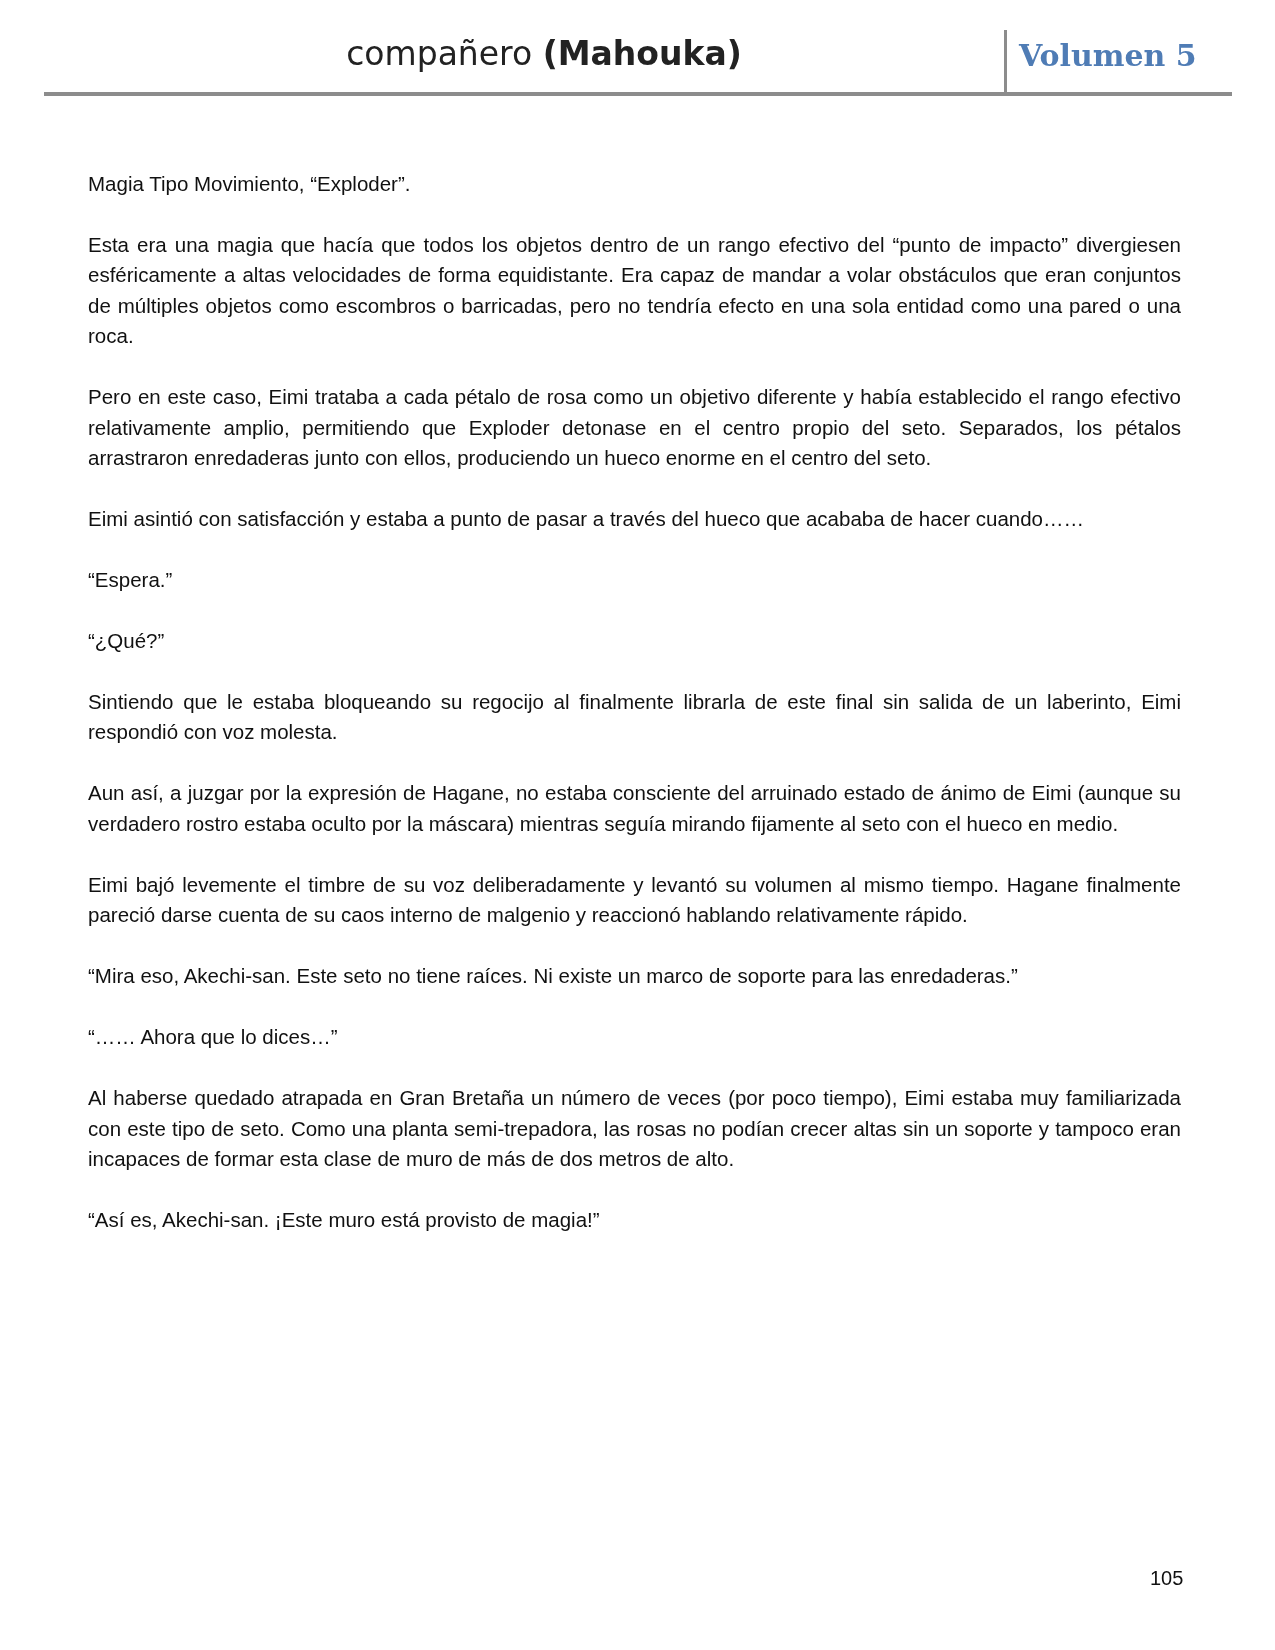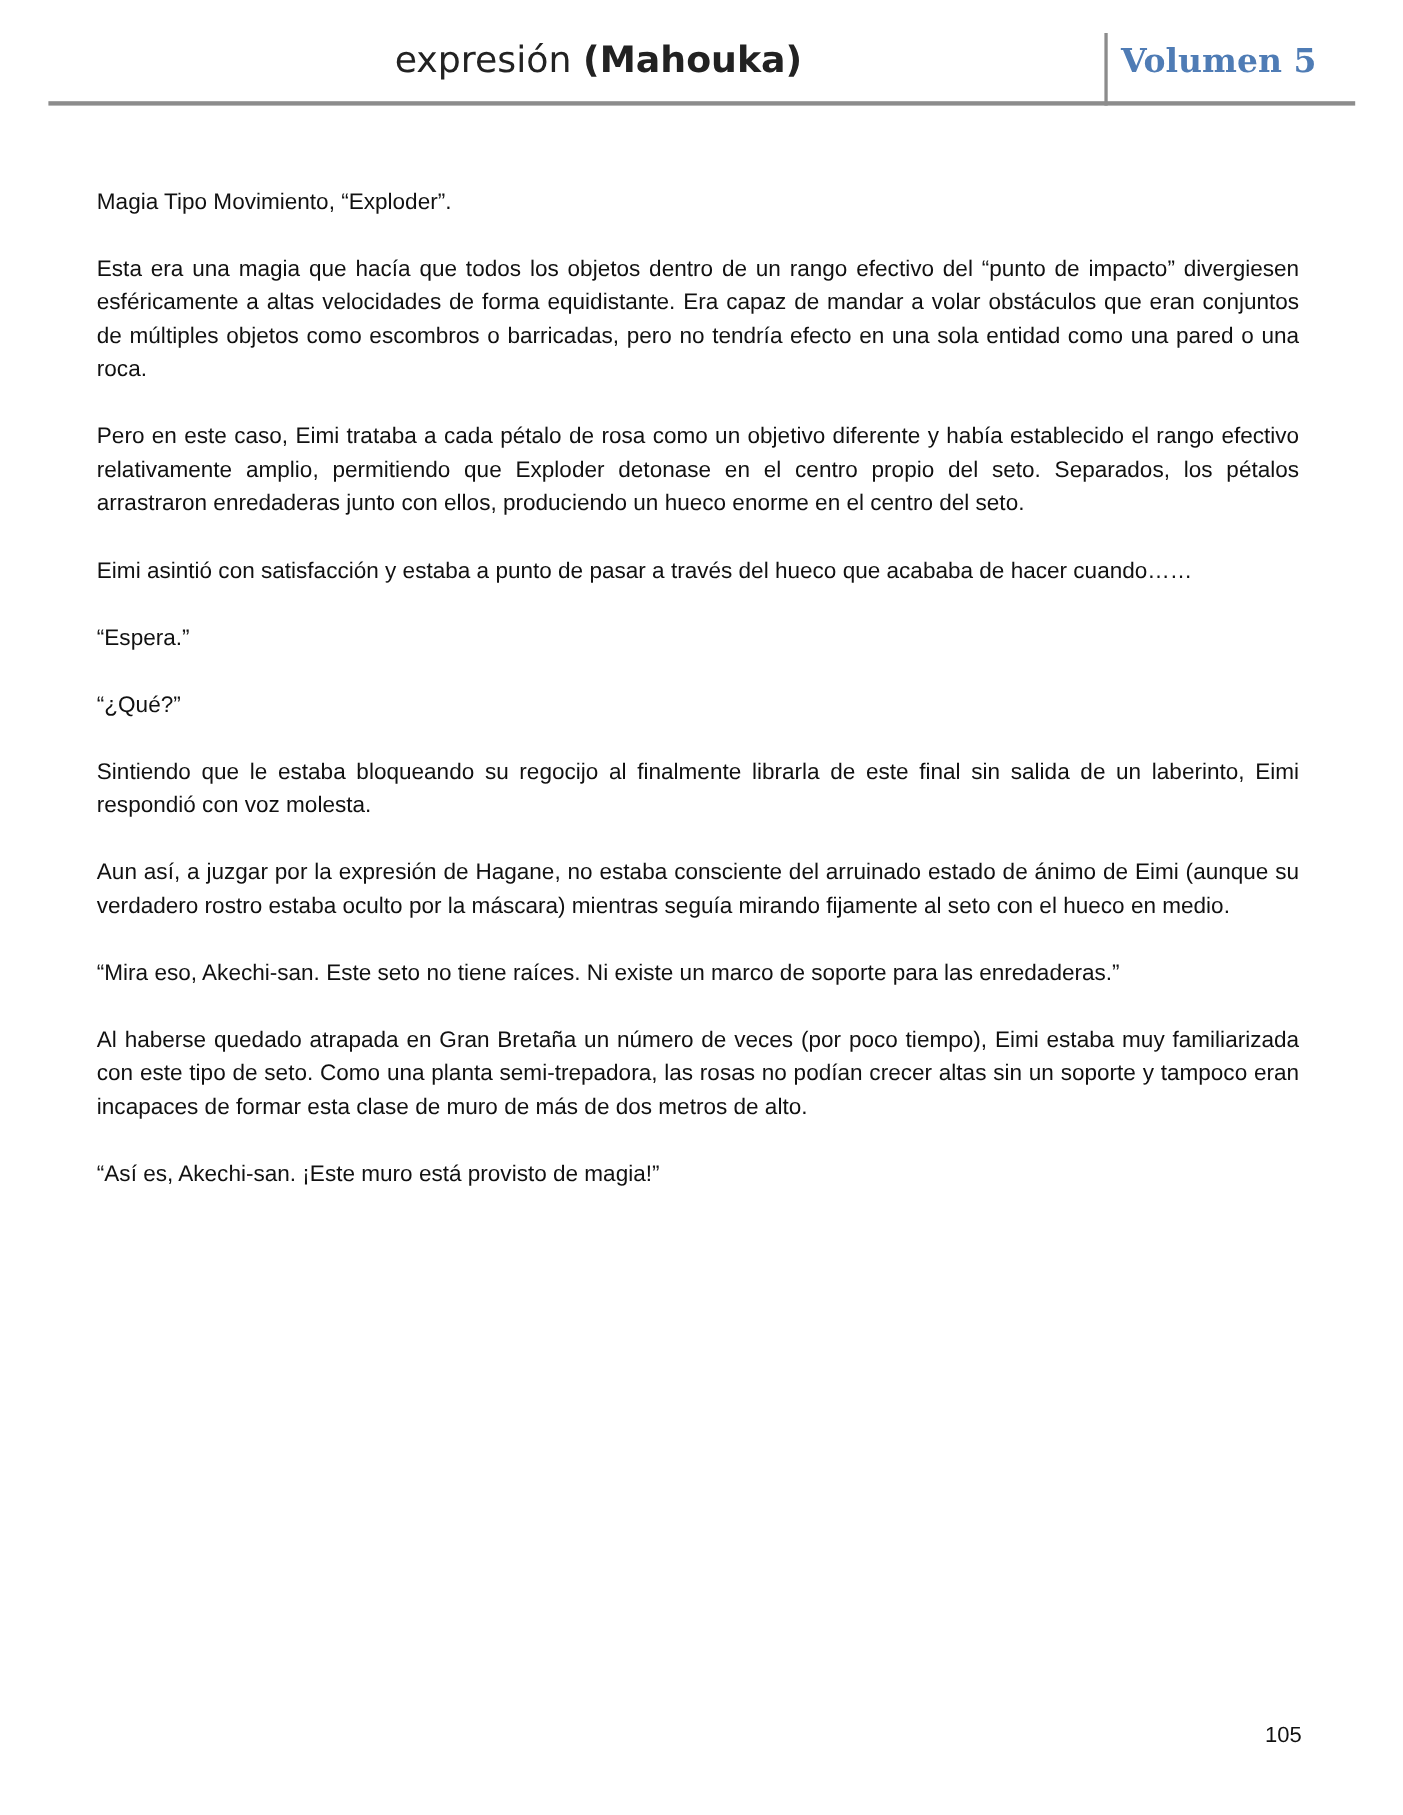--- a/index.html
+++ b/index.html
@@ -12,35 +12,37 @@
   .header-rule { position: absolute; left: 44px; top: 92px; width: 1188px; height: 4px; background: #8c8c8c; }
   .content { position: absolute; left: 88px; top: 150px; width: 1093px; font-family: "Liberation Sans", sans-serif; font-size: 20.5px; line-height: 30.4px; color: #111; margin-top: 19px; }
   .content p { margin: 0 0 30.6px 0; text-align: justify; }
   .page-number { position: absolute; left: 1150px; top: 1567px; font-size: 20px; color: #111; font-family: Liberation Sans, sans-serif; }
 </style>
 </head>
 <body>
 
 <div class="header">
   <div class="header-title">
-    <span>expresión</span>
+    <span>compañero</span>
     <b>(Mahouka)</b>
   </div>
   <div class="header-divider"></div>
   <div class="header-volume" style="color: rgb(79, 124, 181);">Volumen 5</div>
 </div>
 <div class="header-rule"></div>
 
 <div class="content">
   <p>Magia Tipo Movimiento, “Exploder”.</p>
   <p>Esta era una magia que hacía que todos los objetos dentro de un rango efectivo del “punto de impacto” divergiesen esféricamente a altas velocidades de forma equidistante. Era capaz de mandar a volar obstáculos que eran conjuntos de múltiples objetos como escombros o barricadas, pero no tendría efecto en una sola entidad como una pared o una roca.</p>
   <p>Pero en este caso, Eimi trataba a cada pétalo de rosa como un objetivo diferente y había establecido el rango efectivo relativamente amplio, permitiendo que Exploder detonase en el centro propio del seto. Separados, los pétalos arrastraron enredaderas junto con ellos, produciendo un hueco enorme en el centro del seto.</p>
   <p>Eimi asintió con satisfacción y estaba a punto de pasar a través del hueco que acababa de hacer cuando……</p>
   <p>“Espera.”</p>
   <p>“¿Qué?”</p>
   <p>Sintiendo que le estaba bloqueando su regocijo al finalmente librarla de este final sin salida de un laberinto, Eimi respondió con voz molesta.</p>
   <p>Aun así, a juzgar por la expresión de Hagane, no estaba consciente del arruinado estado de ánimo de Eimi (aunque su verdadero rostro estaba oculto por la máscara) mientras seguía mirando fijamente al seto con el hueco en medio.</p>
+  <p>Eimi bajó levemente el timbre de su voz deliberadamente y levantó su volumen al mismo tiempo. Hagane finalmente pareció darse cuenta de su caos interno de malgenio y reaccionó hablando relativamente rápido.</p>
   <p>“Mira eso, Akechi-san. Este seto no tiene raíces. Ni existe un marco de soporte para las enredaderas.”</p>
+  <p>“…… Ahora que lo dices…”</p>
   <p>Al haberse quedado atrapada en Gran Bretaña un número de veces (por poco tiempo), Eimi estaba muy familiarizada con este tipo de seto. Como una planta semi-trepadora, las rosas no podían crecer altas sin un soporte y tampoco eran incapaces de formar esta clase de muro de más de dos metros de alto.</p>
   <p>“Así es, Akechi-san. ¡Este muro está provisto de magia!”</p>
 </div>
 
 <div class="page-number">105</div>
 
 </body></html>

